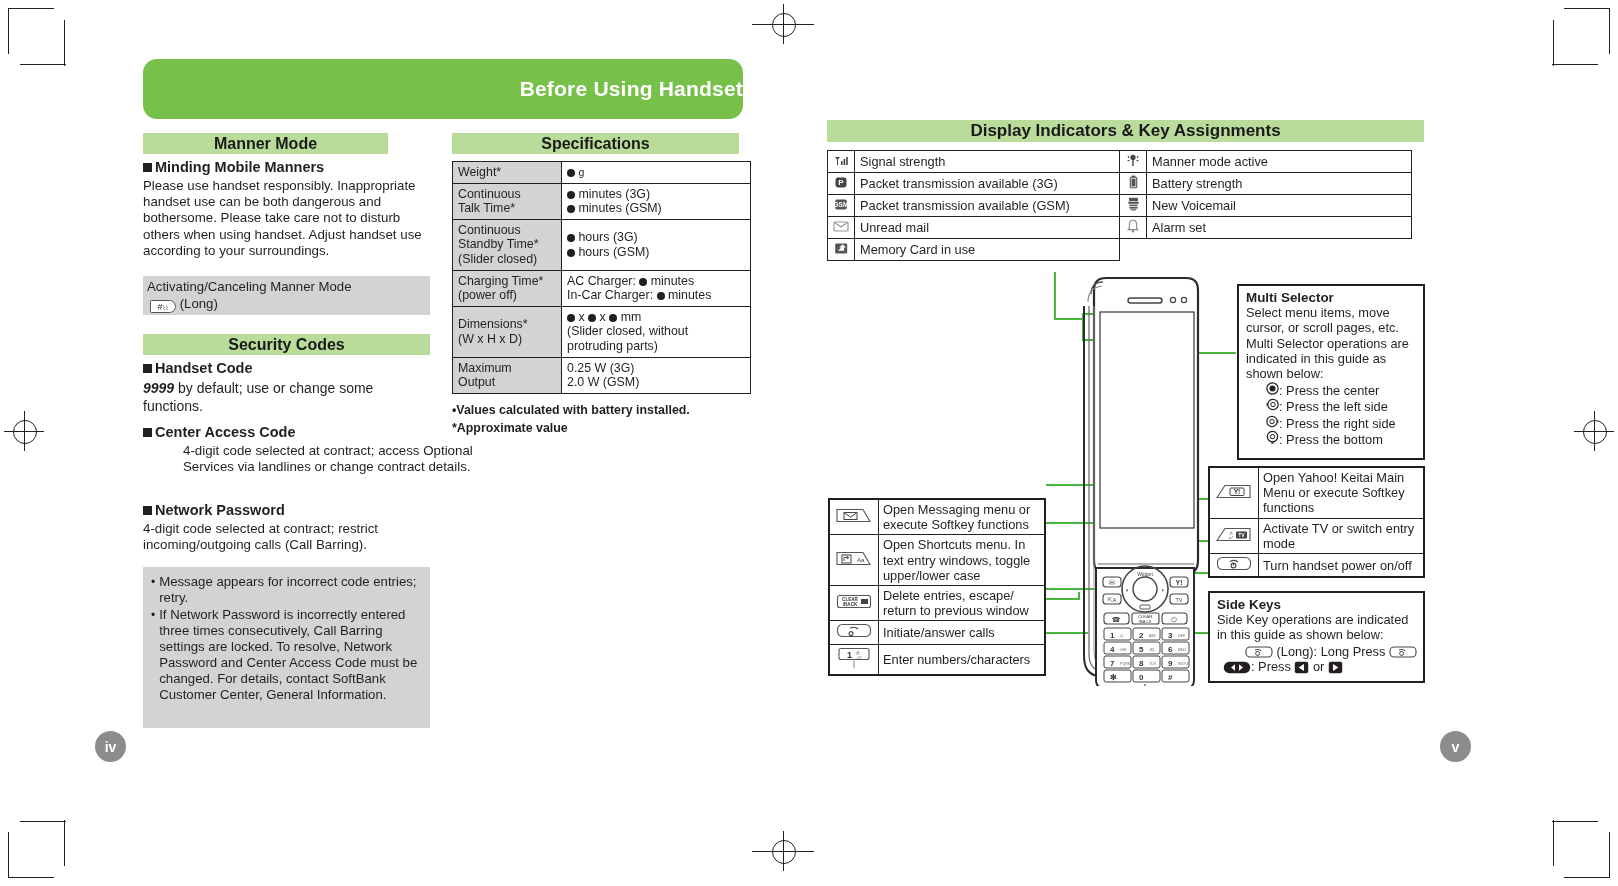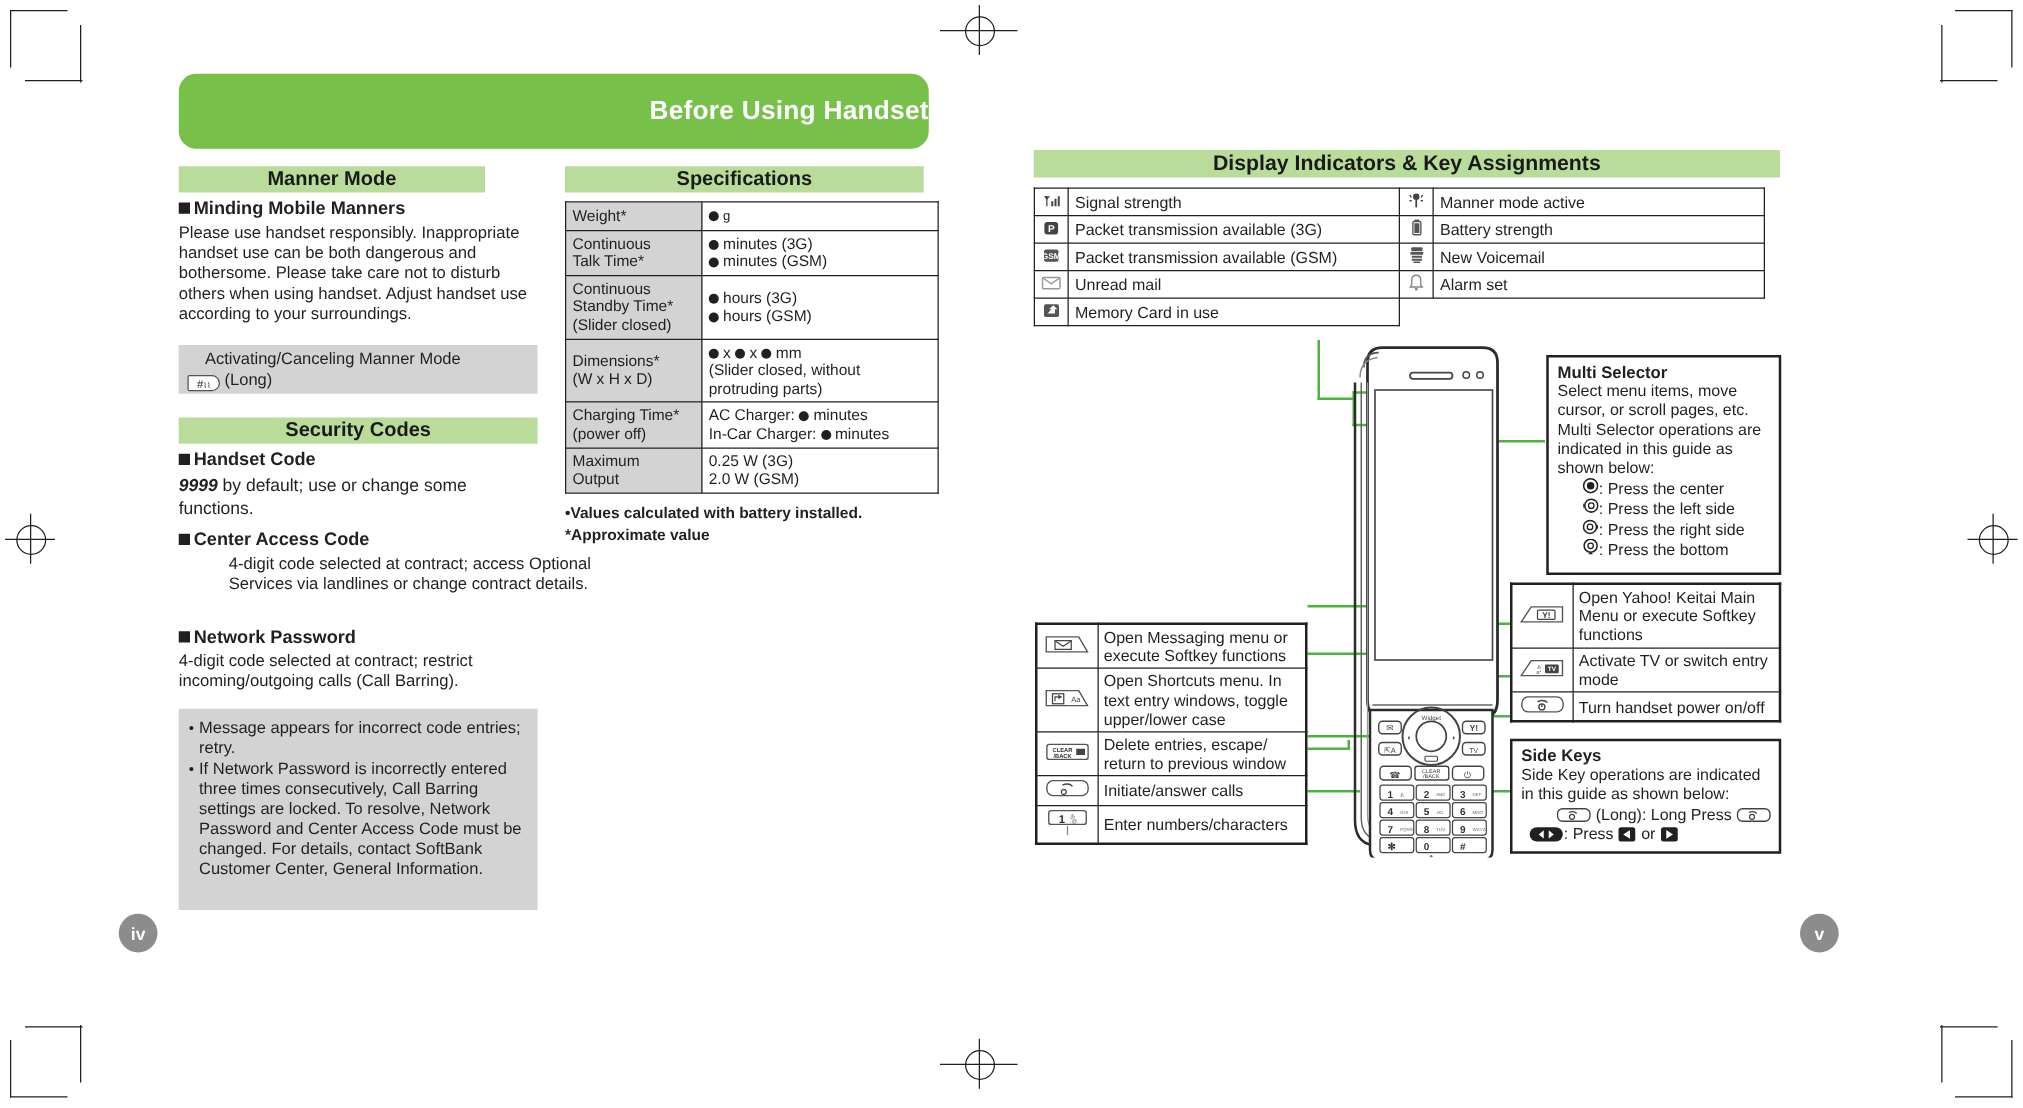--- a/index.html
+++ b/index.html
@@ -118,21 +118,21 @@
 </div>
 
 <div class="secbar" style="left:143px;top:133px;width:245px;">Manner Mode</div>
 
 <div class="h3" style="position:absolute;left:143px;top:159px;width:290px;">
   <span class="sq"></span><span>Minding Mobile Manners</span>
 </div>
 <p class="para" style="position:absolute;left:143px;top:178px;width:291px;">Please use handset responsibly. Inappropriate handset use can be both dangerous and bothersome. Please take care not to disturb others when using handset. Adjust handset use according to your surroundings.</p>
 
 <div class="greybox" style="left:143px;top:276px;width:287px;height:39px;">
-  <div class="line" style="padding:3px 0 0 21px;">Activating/Canceling Manner Mode</div>
+  <div class="line" style="padding:3px 0 0 4px;">Activating/Canceling Manner Mode</div>
   <div class="line" style="padding:1px 0 0 7px;">
     <span class="sq" style="width:7px;height:7px;"></span>
     <span class="kglyph" style="width:26px;height:13px;border-radius:2px 9px 9px 2px;vertical-align:-2px;font-size:9px;text-align:center;line-height:12px;">#<span style="font-size:6px;">⌇⌇</span></span>
     <span>(Long)</span>
   </div>
 </div>
 
 <div class="secbar" style="left:143px;top:334px;width:287px;">Security Codes</div>
 
 <div class="h3" style="position:absolute;left:143px;top:360px;width:290px;">
@@ -173,26 +173,26 @@
   </tr>
   <tr>
     <td class="k">Continuous<br>Talk Time*</td>
     <td class="v"><span class="dot"></span> minutes (3G)<br><span class="dot"></span> minutes (GSM)</td>
   </tr>
   <tr>
     <td class="k">Continuous<br>Standby Time*<br>(Slider closed)</td>
     <td class="v"><span class="dot"></span> hours (3G)<br><span class="dot"></span> hours (GSM)</td>
   </tr>
   <tr>
+    <td class="k">Charging Time*<br>(power off)</td>
+    <td class="v">AC Charger: <span class="dot"></span> minutes<br>In-Car Charger: <span class="dot"></span> minutes</td>
+  </tr>
+  <tr>
     <td class="k">Dimensions*<br>(W x H x D)</td>
     <td class="v"><span class="dot"></span> x <span class="dot"></span> x <span class="dot"></span> mm<br>(Slider closed, without<br>protruding parts)</td>
-  </tr>
-  <tr>
-    <td class="k">Charging Time*<br>(power off)</td>
-    <td class="v">AC Charger: <span class="dot"></span> minutes<br>In-Car Charger: <span class="dot"></span> minutes</td>
   </tr>
   <tr>
     <td class="k">Maximum<br>Output</td>
     <td class="v">0.25 W (3G)<br>2.0 W (GSM)</td>
   </tr>
 </tbody>
   </table>
 
 <div class="footnote" style="left:452px;top:403px;width:290px;">
   <span>•</span><span>Values calculated with battery installed.</span>

